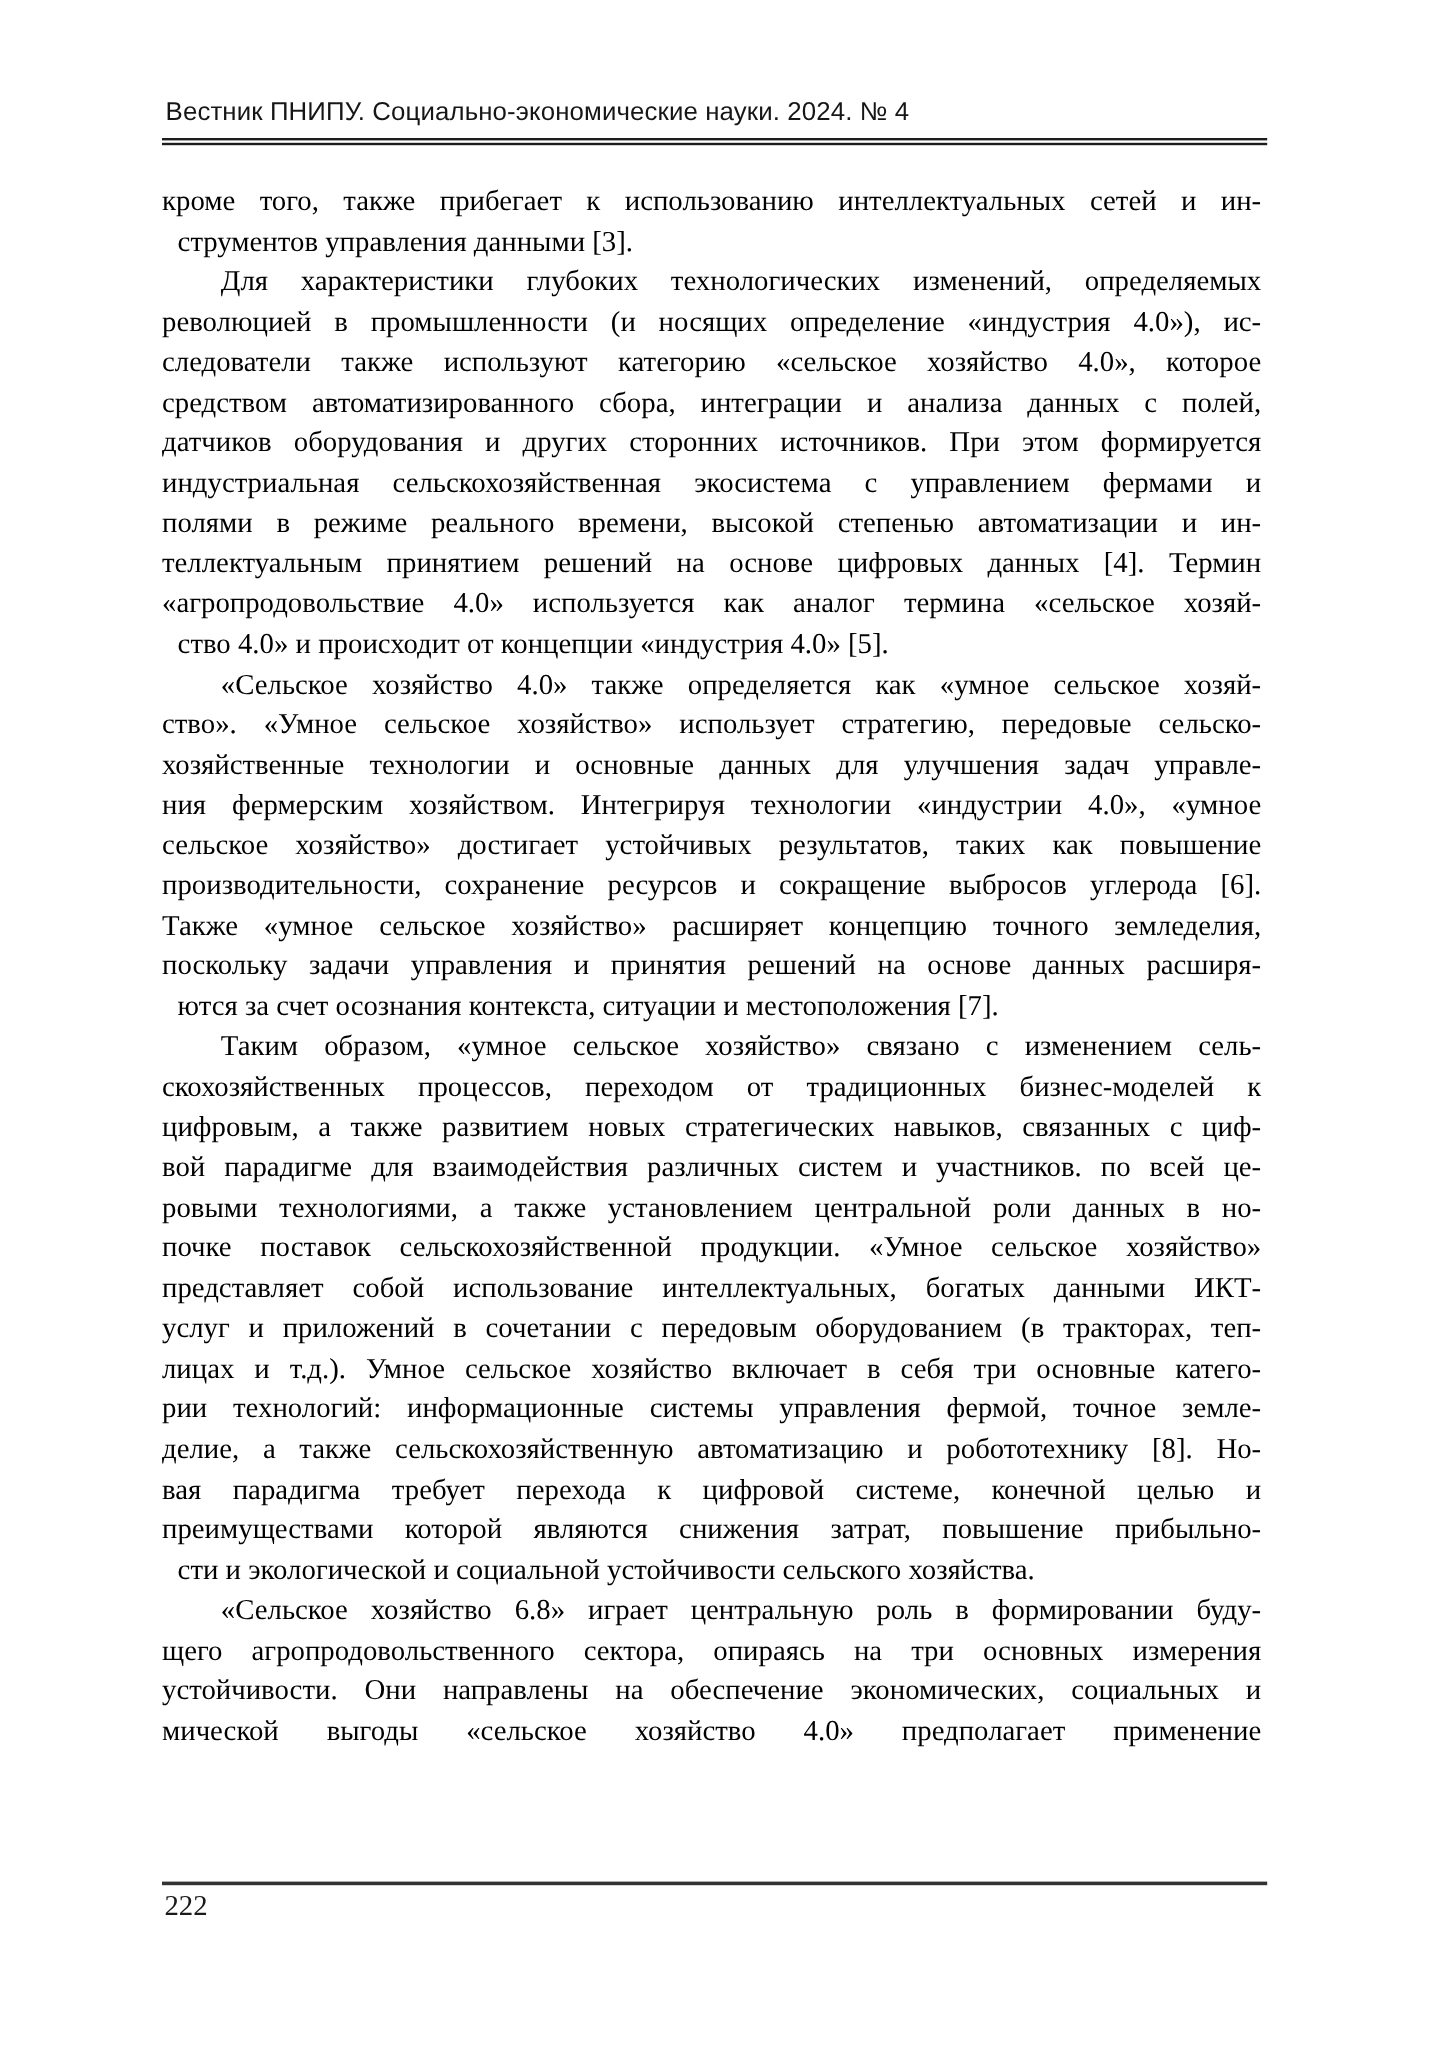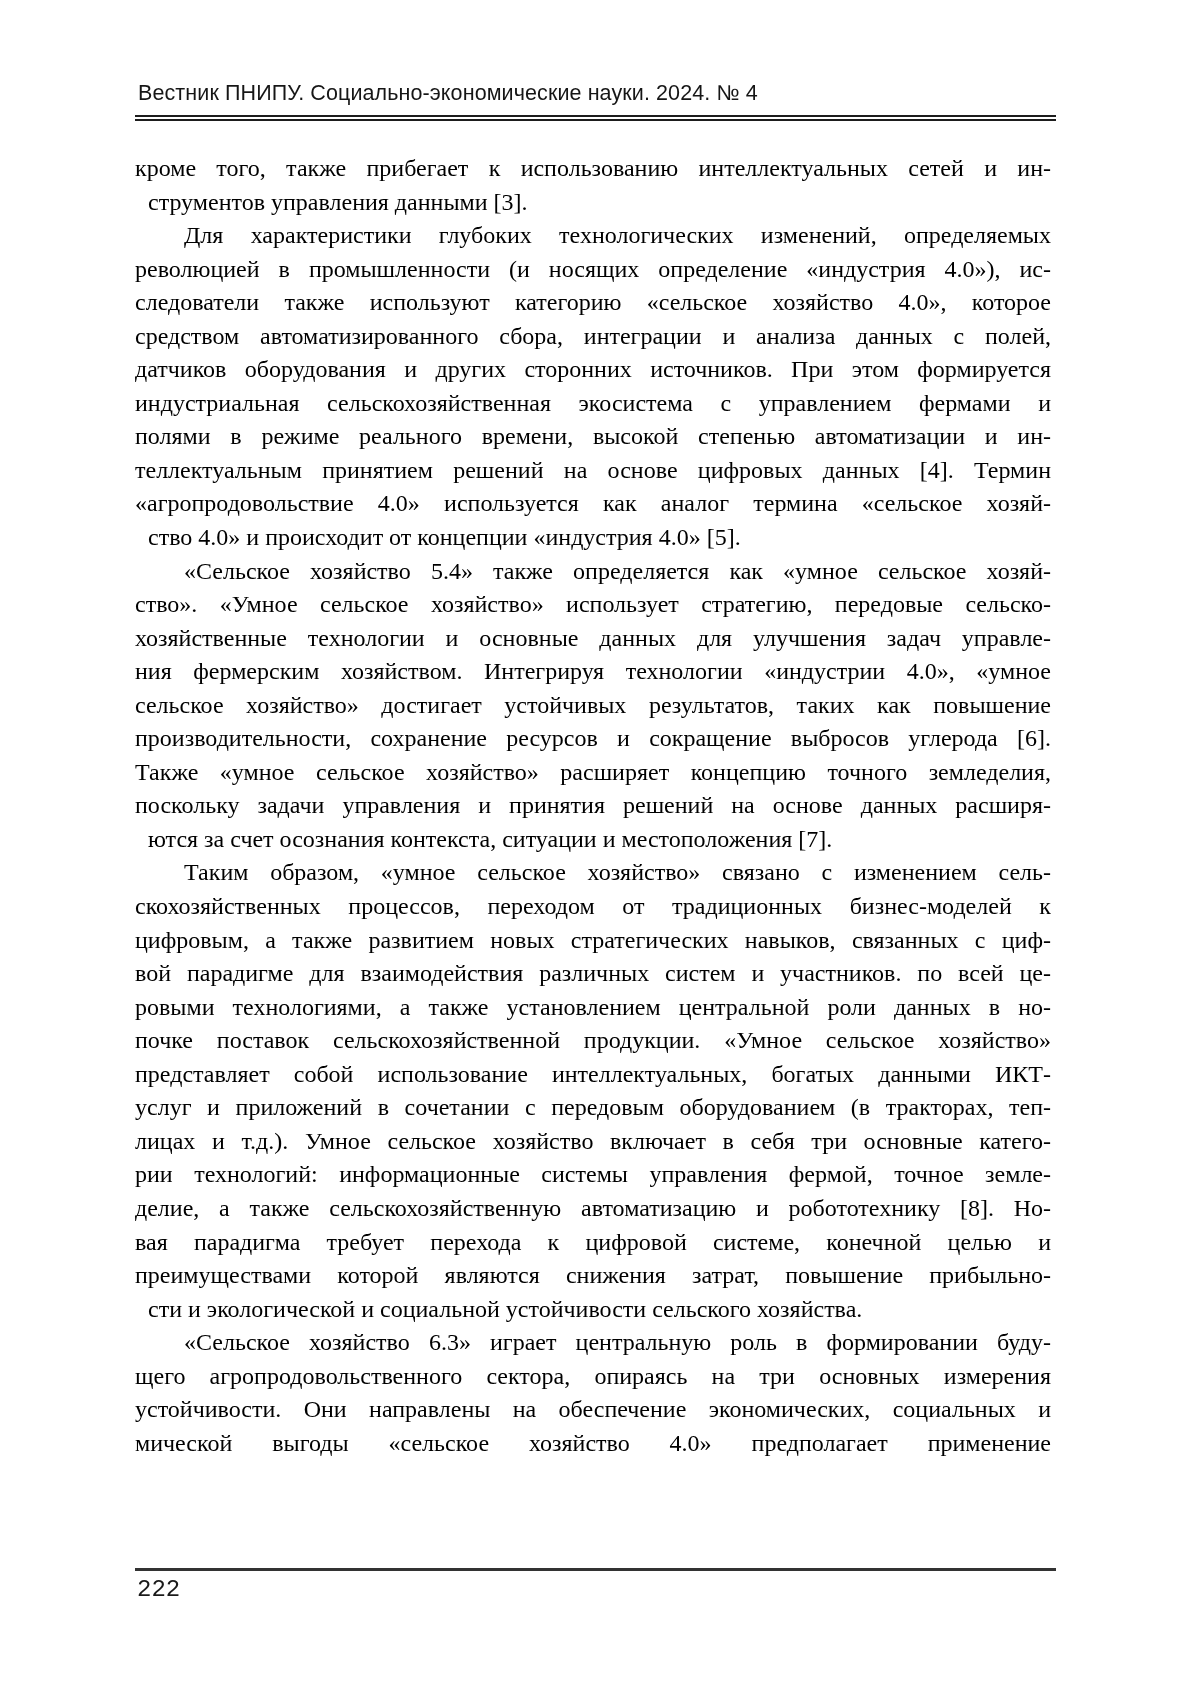--- a/index.html
+++ b/index.html
@@ -64,21 +64,21 @@
     left: 135px;
     top: 1568px;
     width: 921px;
     height: 2.5px;
     background: #333333;
   }
   .page-number {
     position: absolute;
     left: 137px;
     top: 1576px;
-    font-family: Liberation Mono, monospace;
+    font-family: Liberation Serif, serif;
     font-size: 24px;
     color: #1a1a1a;
   }
 </style>
 </head>
 <body>
 
 <div class="page">
 
   <div class="journal-header">Вестник ПНИПУ. Социально-экономические науки. 2024. № 4</div>
@@ -91,21 +91,21 @@
       <div class="line indent">Для характеристики глубоких технологических изменений, определяемых</div>
       <div class="line">революцией в промышленности (и носящих определение «индустрия 4.0»), ис-</div>
       <div class="line">следователи также используют категорию «сельское хозяйство 4.0», которое</div>
       <div class="line">средством автоматизированного сбора, интеграции и анализа данных с полей,</div>
       <div class="line">датчиков оборудования и других сторонних источников. При этом формируется</div>
       <div class="line">индустриальная сельскохозяйственная экосистема с управлением фермами и</div>
       <div class="line">полями в режиме реального времени, высокой степенью автоматизации и ин-</div>
       <div class="line">теллектуальным принятием решений на основе цифровых данных [4]. Термин</div>
       <div class="line">«агропродовольствие 4.0» используется как аналог термина «сельское хозяй-</div>
       <div class="line endline">ство 4.0» и происходит от концепции «индустрия 4.0» [5].</div>
-      <div class="line indent">«Сельское хозяйство 5.4» также определяется как «умное сельское хозяй-</div>
+      <div class="line indent">«Сельское хозяйство 4.0» также определяется как «умное сельское хозяй-</div>
       <div class="line">ство». «Умное сельское хозяйство» использует стратегию, передовые сельско-</div>
       <div class="line">хозяйственные технологии и основные данных для улучшения задач управле-</div>
       <div class="line">ния фермерским хозяйством. Интегрируя технологии «индустрии 4.0», «умное</div>
       <div class="line">сельское хозяйство» достигает устойчивых результатов, таких как повышение</div>
       <div class="line">производительности, сохранение ресурсов и сокращение выбросов углерода [6].</div>
       <div class="line">Также «умное сельское хозяйство» расширяет концепцию точного земледелия,</div>
       <div class="line">поскольку задачи управления и принятия решений на основе данных расширя-</div>
       <div class="line endline">ются за счет осознания контекста, ситуации и местоположения [7].</div>
       <div class="line indent">Таким образом, «умное сельское хозяйство» связано с изменением сель-</div>
       <div class="line">скохозяйственных процессов, переходом от традиционных бизнес-моделей к</div>
@@ -114,21 +114,21 @@
       <div class="line">ровыми технологиями, а также установлением центральной роли данных в но-</div>
       <div class="line">почке поставок сельскохозяйственной продукции. «Умное сельское хозяйство»</div>
       <div class="line">представляет собой использование интеллектуальных, богатых данными ИКТ-</div>
       <div class="line">услуг и приложений в сочетании с передовым оборудованием (в тракторах, теп-</div>
       <div class="line">лицах и т.д.). Умное сельское хозяйство включает в себя три основные катего-</div>
       <div class="line">рии технологий: информационные системы управления фермой, точное земле-</div>
       <div class="line">делие, а также сельскохозяйственную автоматизацию и робототехнику [8]. Но-</div>
       <div class="line">вая парадигма требует перехода к цифровой системе, конечной целью и</div>
       <div class="line">преимуществами которой являются снижения затрат, повышение прибыльно-</div>
       <div class="line endline">сти и экологической и социальной устойчивости сельского хозяйства.</div>
-      <div class="line indent">«Сельское хозяйство 6.3» играет центральную роль в формировании буду-</div>
+      <div class="line indent">«Сельское хозяйство 6.8» играет центральную роль в формировании буду-</div>
       <div class="line">щего агропродовольственного сектора, опираясь на три основных измерения</div>
       <div class="line">устойчивости. Они направлены на обеспечение экономических, социальных и</div>
       <div class="line">мической выгоды «сельское хозяйство 4.0» предполагает применение</div>
     </div>
 
   <div class="footer-rule"></div>
 
   <div class="page-number">222</div>
 
 </div>

